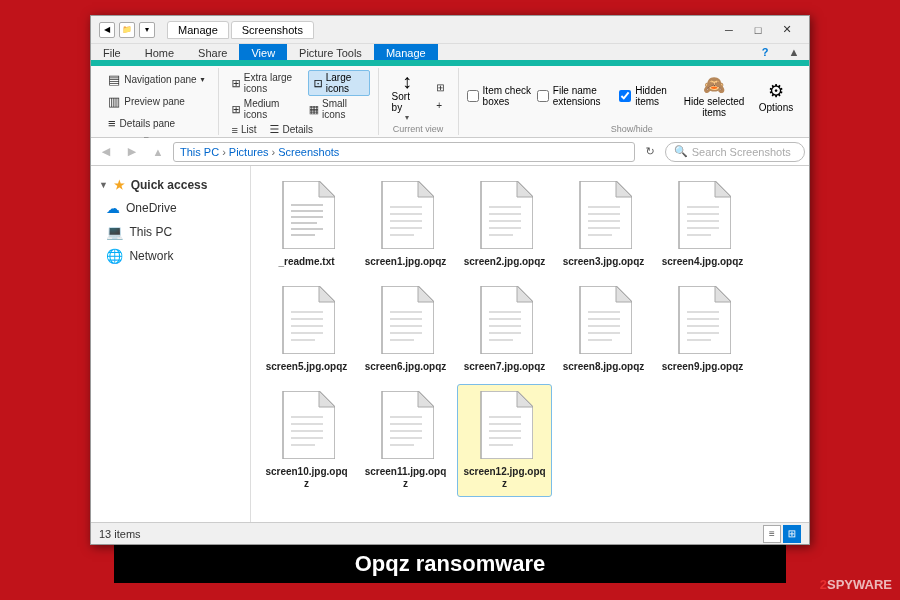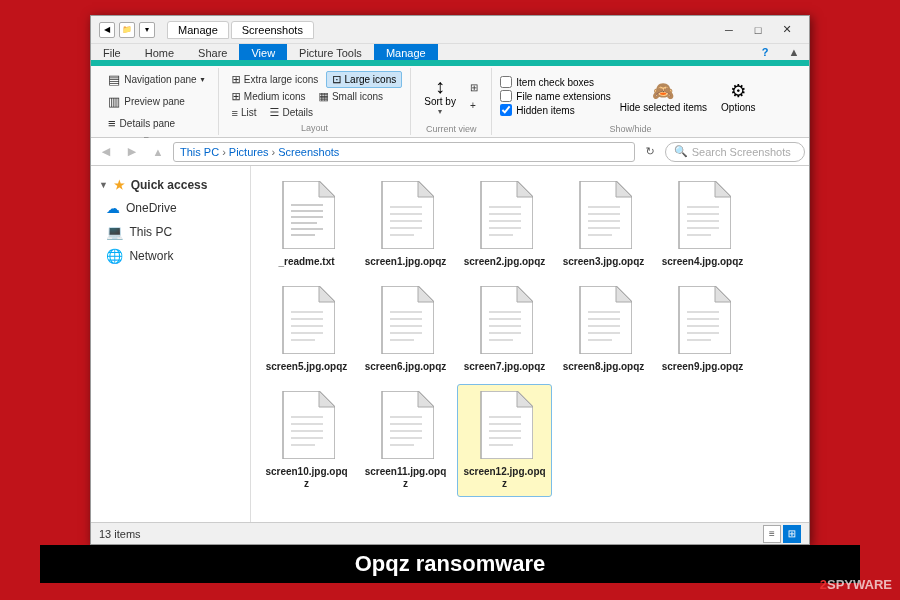--- a/index.html
+++ b/index.html
@@ -167,21 +167,20 @@
       border-radius: 2px;
       cursor: pointer;
       color: #333;
       display: flex;
       align-items: center;
       gap: 3px;
     }
 
     .show-hide-col {
       display: flex;
-      flex-direction: column;
       gap: 2px;
     }
     .checkbox-item {
       display: flex;
       align-items: center;
       gap: 4px;
       font-size: 10px;
     }
     .checkbox-item input[type=checkbox] {
       width: 12px;
@@ -357,21 +356,21 @@
     }
     .status-view-btn.active { background: #0078d7; color: #fff; border-color: #0078d7; }
 
     
     .bottom-label {
       background: #000;
       color: #fff;
       font-size: 22px;
       font-weight: bold;
       text-align: center;
-      width: 820px;
+      width: 672px;
       padding: 6px 12px;
     }
 
     .watermark {
       position: absolute;
       bottom: 8px;
       right: 8px;
       font-size: 13px;
       font-weight: bold;
       color: rgba(255,255,255,0.7);

